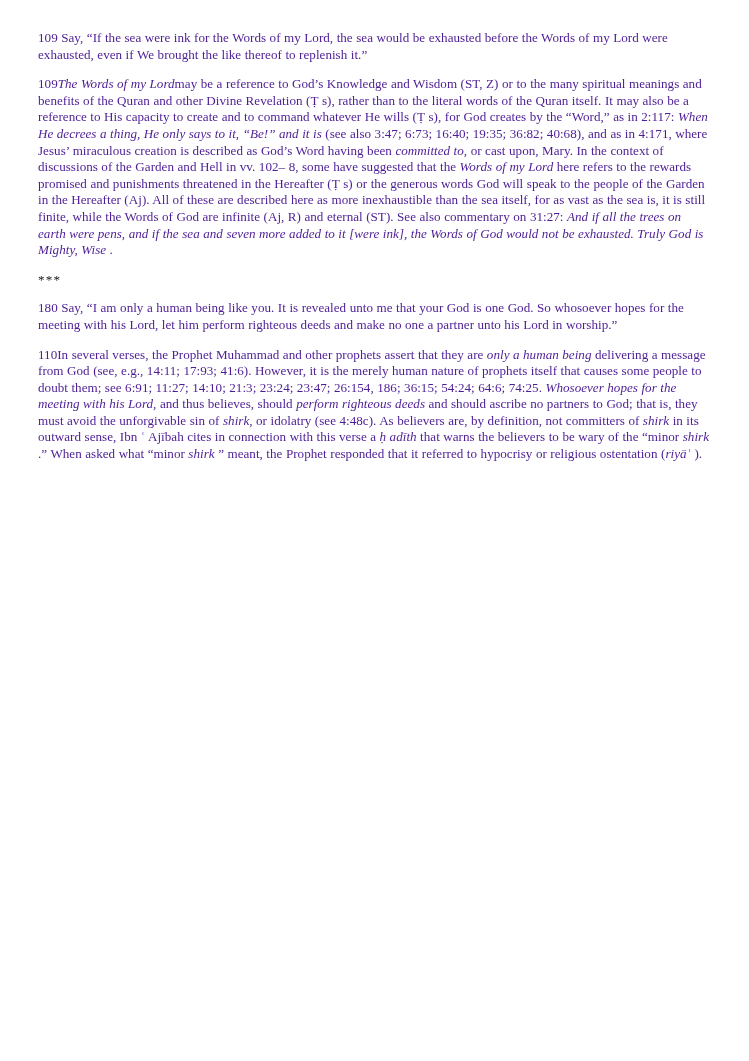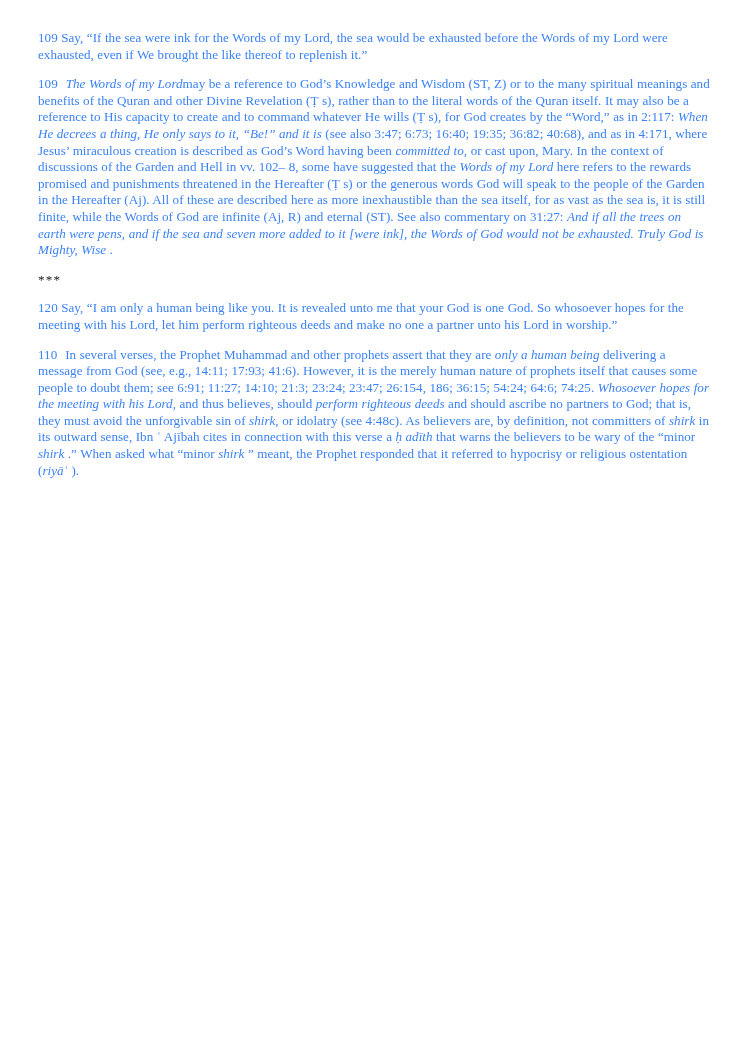--- a/index.html
+++ b/index.html
@@ -27,32 +27,31 @@
     position: absolute;
     left: 38px;
     top: 30px;
     width: 674px;
   }
   p.block {
     margin: 0 0 12px 0;
     font-size: 13.1px;
     line-height: 16.6px;
     text-align: left;
-    color: #3b82f6;
+    color: #4c1d95;
     letter-spacing: 0.02px;
     word-spacing: 0.2px;
   }
   p.verse {
     margin-bottom: 13px;
   }
   p.commentary {
     margin-bottom: 13px;
   }
   .cnum {
-    margin-right: 8px;
   }
   i, em {
   }
   .sep {
     margin: 0 0 12px 0;
     font-size: 13.1px;
     line-height: 16.6px;
     letter-spacing: 1.2px;
     color: #151515;
   }
@@ -67,21 +66,21 @@
       <span>109 Say, “If the sea were ink for the Words of my Lord, the sea would be exhausted before the Words of my Lord were exhausted, even if We brought the like thereof to replenish it.”</span>
     </p>
 
     <p class="block commentary">
       <span class="cnum">109</span><i>The Words of my Lord</i><span>may be a reference to God’s Knowledge and Wisdom (ST, Z) or to the many spiritual meanings and benefits of the Quran and other Divine Revelation (Ṭ s), rather than to the literal words of the Quran itself. It may also be a reference to His capacity to create and to command whatever He wills (Ṭ s), for God creates by the “Word,” as in 2:117: </span><i>When He decrees a thing, He only says to it, “Be!” and it is</i><span> (see also 3:47; 6:73; 16:40; 19:35; 36:82; 40:68), and as in 4:171, where Jesus’ miraculous creation is described as God’s Word having been </span><i>committed to,</i><span> or cast upon, Mary. In the context of discussions of the Garden and Hell in vv. 102– 8, some have suggested that the </span><i>Words of my Lord</i><span> here refers to the rewards promised and punishments threatened in the Hereafter (Ṭ s) or the generous words God will speak to the people of the Garden in the Hereafter (Aj). All of these are described here as more inexhaustible than the sea itself, for as vast as the sea is, it is still finite, while the Words of God are infinite (Aj, R) and eternal (ST). See also commentary on 31:27: </span><i>And if all the trees on earth were pens, and if the sea and seven more added to it [were ink], the Words of God would not be exhausted. Truly God is Mighty, Wise </i><span>.</span>
     </p>
 
     <p class="sep">***</p>
 
     <p class="block verse">
-      <span>120 Say, “I am only a human being like you. It is revealed unto me that your God is one God. So whosoever hopes for the meeting with his Lord, let him perform righteous deeds and make no one a partner unto his Lord in worship.”</span>
+      <span>180 Say, “I am only a human being like you. It is revealed unto me that your God is one God. So whosoever hopes for the meeting with his Lord, let him perform righteous deeds and make no one a partner unto his Lord in worship.”</span>
     </p>
 
     <p class="block commentary">
       <span class="cnum">110</span><span>In several verses, the Prophet Muhammad and other prophets assert that they are </span><i>only a human being</i><span> delivering a message from God (see, e.g., 14:11; 17:93; 41:6). However, it is the merely human nature of prophets itself that causes some people to doubt them; see 6:91; 11:27; 14:10; 21:3; 23:24; 23:47; 26:154, 186; 36:15; 54:24; 64:6; 74:25. </span><i>Whosoever hopes for the meeting with his Lord,</i><span> and thus believes, should </span><i>perform righteous deeds</i><span> and should ascribe no partners to God; that is, they must avoid the unforgivable sin of </span><i>shirk,</i><span> or idolatry (see 4:48c). As believers are, by definition, not committers of </span><i>shirk</i><span> in its outward sense, Ibn ʿ Ajībah cites in connection with this verse a </span><i>ḥ adīth</i><span> that warns the believers to be wary of the “minor </span><i>shirk</i><span> .” When asked what “minor </span><i>shirk</i><span> ” meant, the Prophet responded that it referred to hypocrisy or religious ostentation (</span><i>riyāʾ</i><span> ).</span>
     </p>
 
   </div>
 </div>
 
 </body></html>

